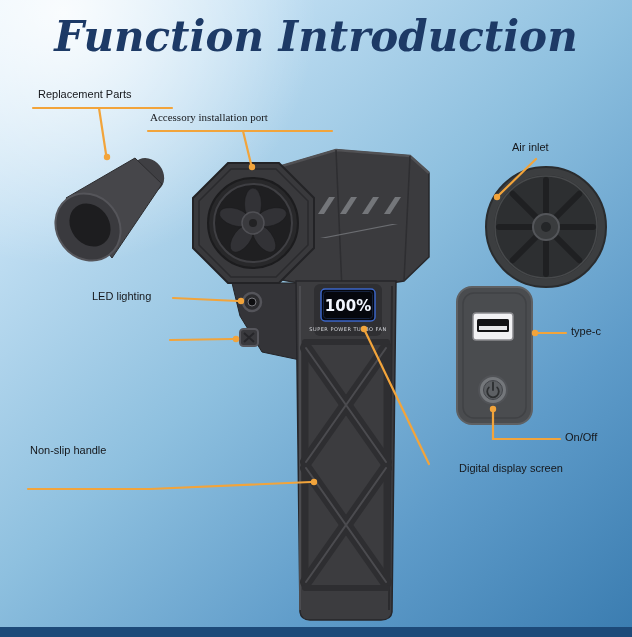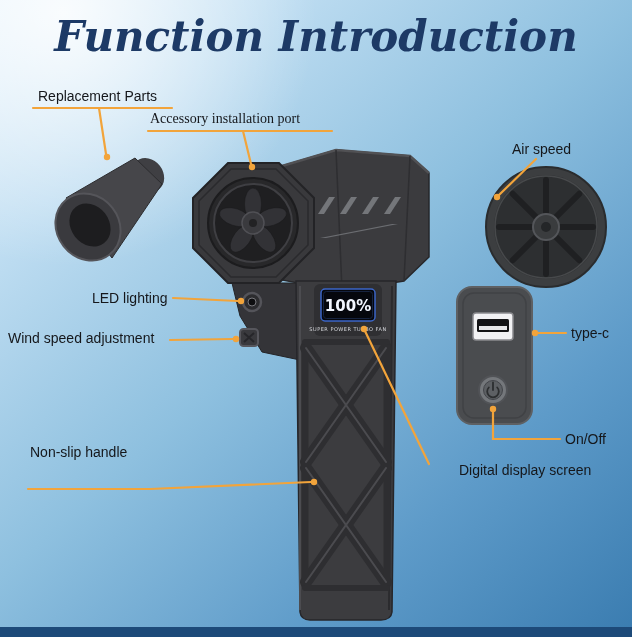--- a/index.html
+++ b/index.html
@@ -8,21 +8,21 @@
     font-family:"Liberation Sans",sans-serif;
     background:
       radial-gradient(circle at 10% 2%, rgba(255,255,255,.85), rgba(255,255,255,0) 30%),
       linear-gradient(138deg,#e2f1fb 0%,#c0def2 20%,#8ec0df 48%,#5e9bc9 75%,#3a7cb0 100%);
   }
   .title{
     position:absolute;top:12px;left:0;width:100%;text-align:center;
     font-family:"DejaVu Serif",serif;font-style:italic;font-weight:bold;
     font-size:42px;color:#1d3a66;
   }
-  .label{position:absolute;font-size:14px;color:#15171b;white-space:nowrap;}
+  .label{position:absolute;font-size:11px;color:#15171b;white-space:nowrap;}
   .lbl-replacement{left:38px;top:88px;}
   .lbl-accessory{left:150px;top:111px;font-family:Liberation Serif, serif;}
   .lbl-airinlet{left:512px;top:141px;}
   .lbl-led{left:92px;top:290px;}
   .lbl-wind{left:8px;top:330px;}
   .lbl-typec{left:571px;top:325px;}
   .lbl-onoff{left:565px;top:431px;}
   .lbl-display{left:459px;top:462px;}
   .lbl-handle{left:30px;top:444px;}
   .bottom-strip{position:absolute;left:0;bottom:0;width:100%;height:10px;background:#1d4a79;}
@@ -196,22 +196,21 @@
       <circle cx="236" cy="339" r="3.2"></circle>
       <circle cx="535" cy="333" r="3.2"></circle>
       <circle cx="493" cy="409" r="3.2"></circle>
       <circle cx="364" cy="329" r="3.2"></circle>
       <circle cx="314" cy="482" r="3.2"></circle>
     </g>
   </svg>
 
   <div class="label lbl-replacement">Replacement Parts</div>
   <div class="label lbl-accessory">Accessory installation port</div>
-  <div class="label lbl-airinlet">Air speed</div>
+  <div class="label lbl-airinlet">Air inlet</div>
   <div class="label lbl-led">LED lighting</div>
-  <div class="label lbl-wind">Wind speed adjustment</div>
   <div class="label lbl-typec">type-c</div>
   <div class="label lbl-onoff">On/Off</div>
   <div class="label lbl-display">Digital display screen</div>
   <div class="label lbl-handle">Non-slip handle</div>
 
   <div class="bottom-strip"></div>
 </div>
 
 </body></html>

